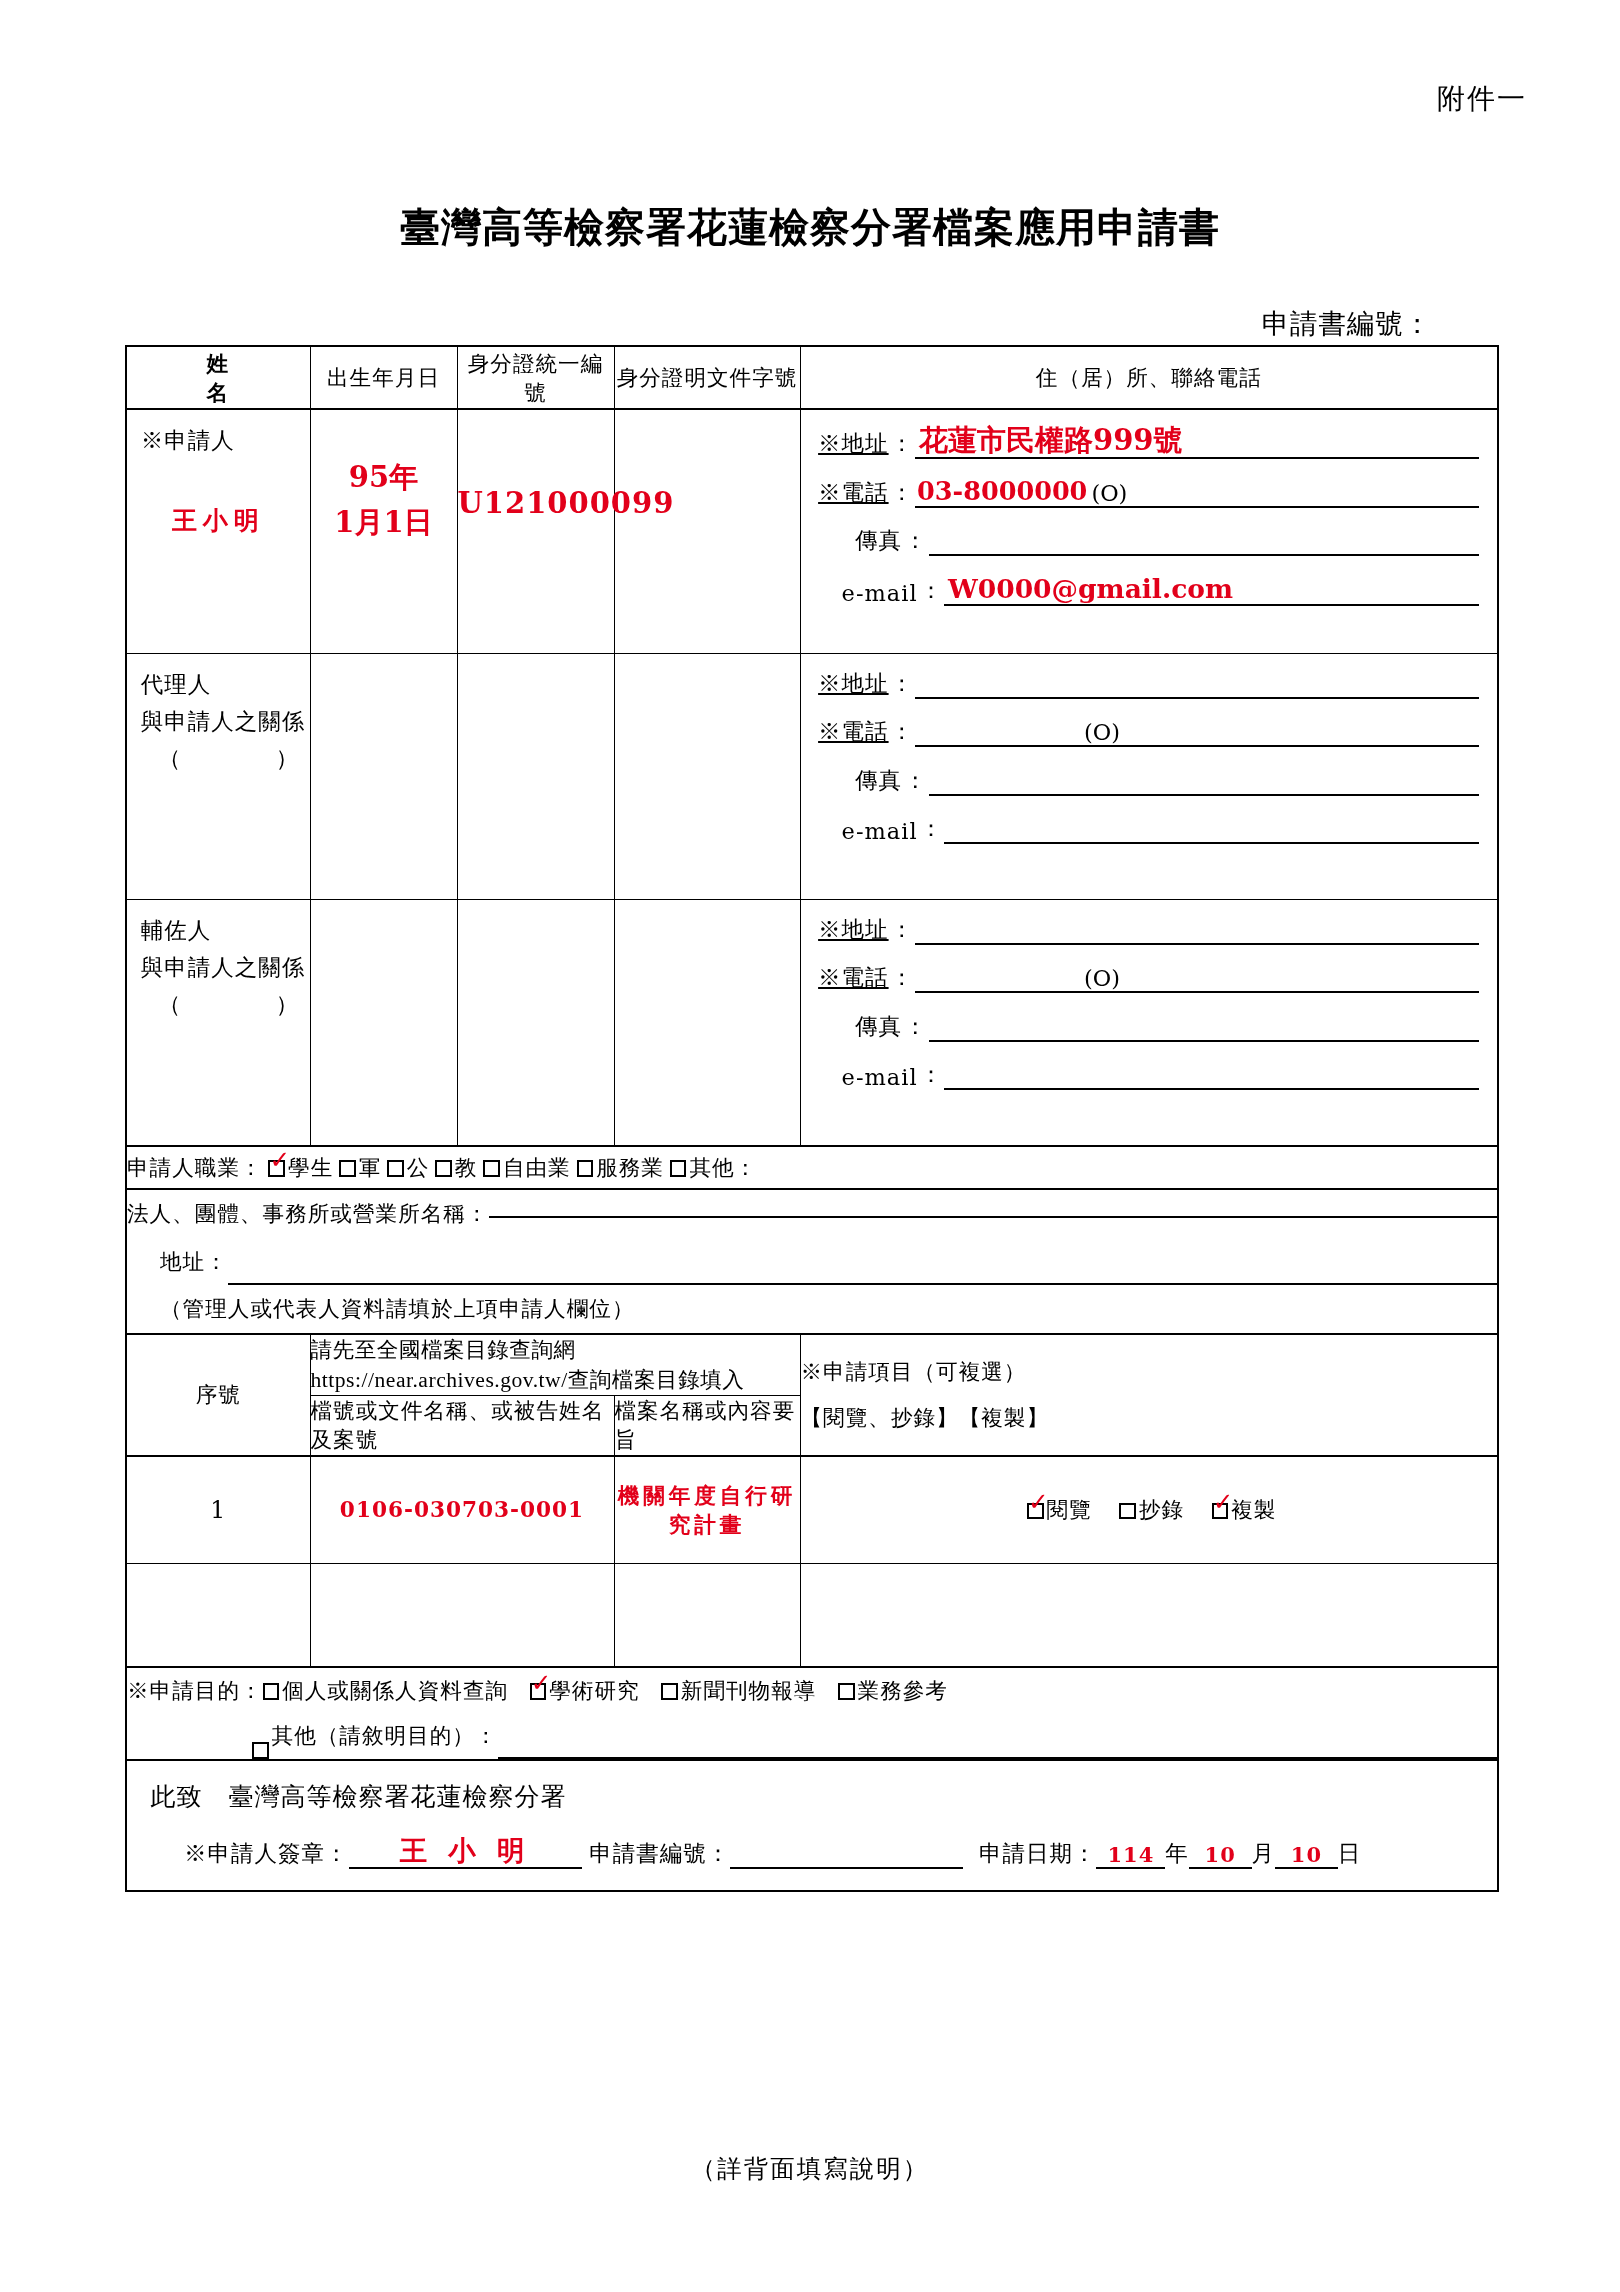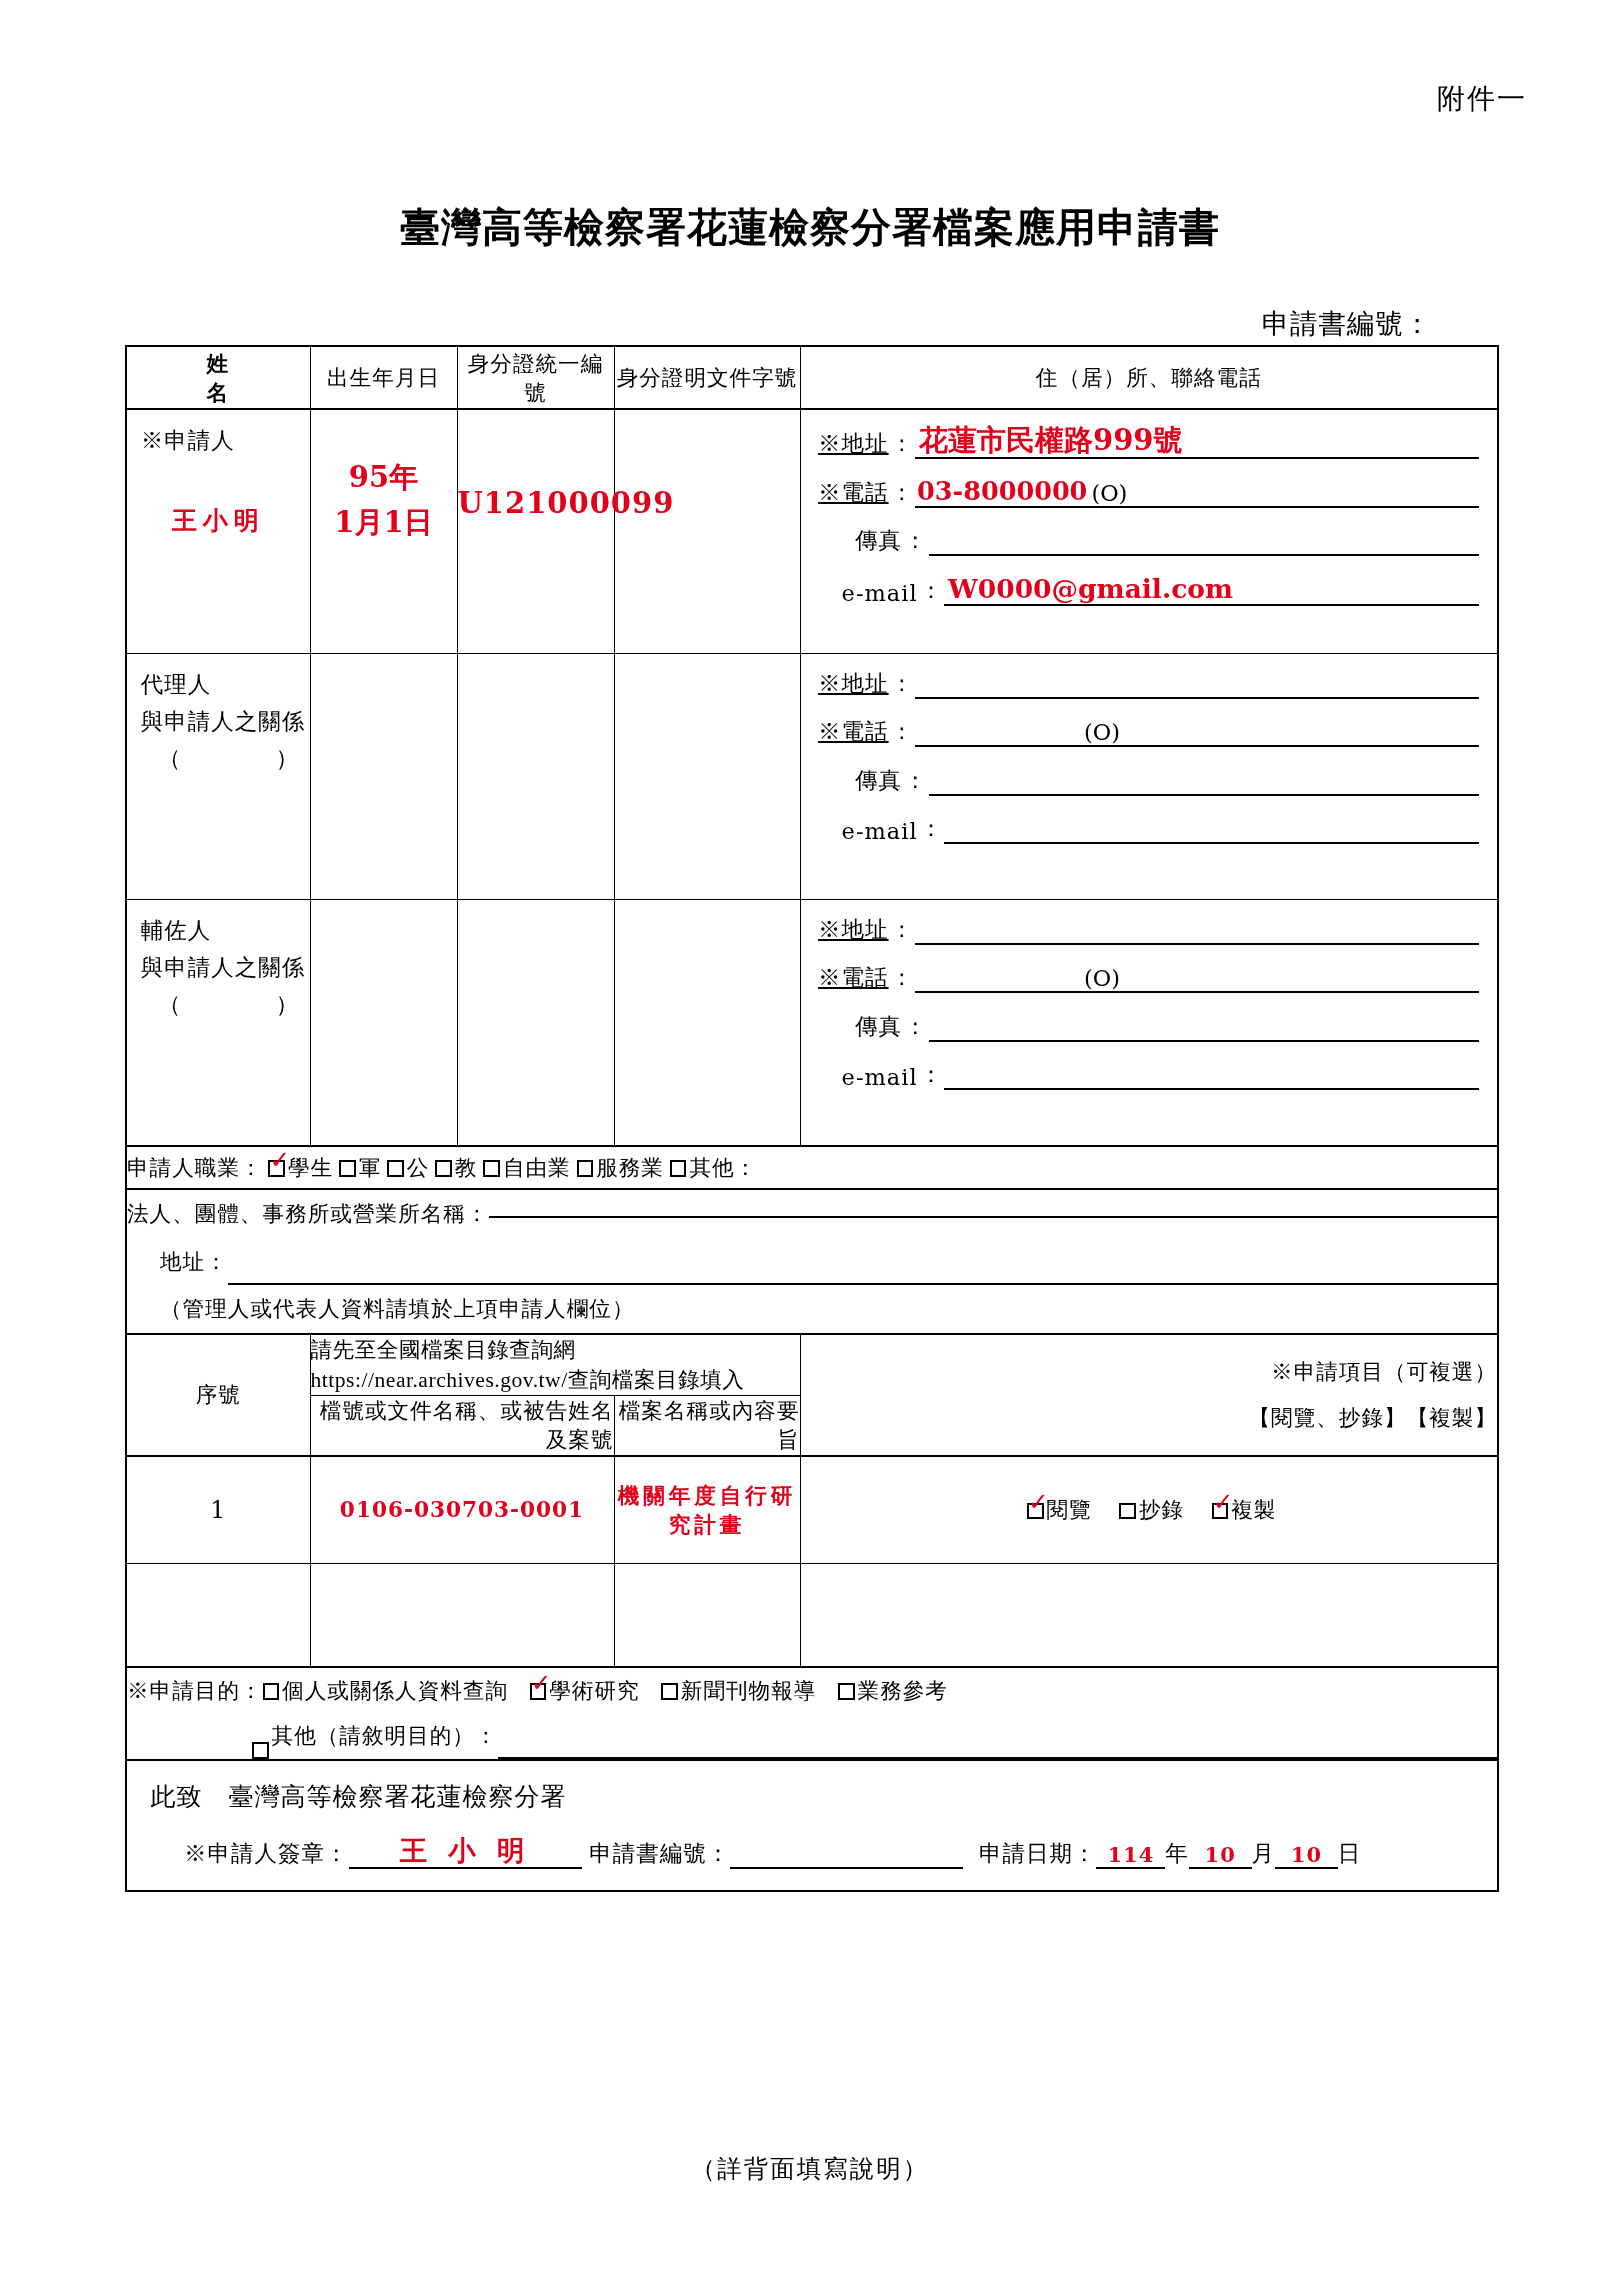--- a/index.html
+++ b/index.html
@@ -211,30 +211,30 @@
     letter-spacing: 1px;
   }
   .url-cell {
     padding: 17.6px 11.8px 17.6px 21.6px;
     font-size: 21.6px;
     letter-spacing: 0.5px;
     line-height: 1.4;
   }
   .url-cell .url { font-family: "Liberation Serif", serif; }
   .apply-item {
-    text-align: right;
+    text-align: left;
     vertical-align: middle !important;
     font-size: 21.6px;
     line-height: 2.1;
     letter-spacing: 1px;
     padding: 5.9px 3.9px;
     border-radius: 27px;
   }
   .colhead {
-    text-align: right;
+    text-align: left;
     vertical-align: middle !important;
     height: 59px;
     font-size: 22.5px;
     letter-spacing: 1px;
   }
   .data-cell {
     text-align: center;
     vertical-align: middle !important;
     height: 106px;
     font-size: 29px;

